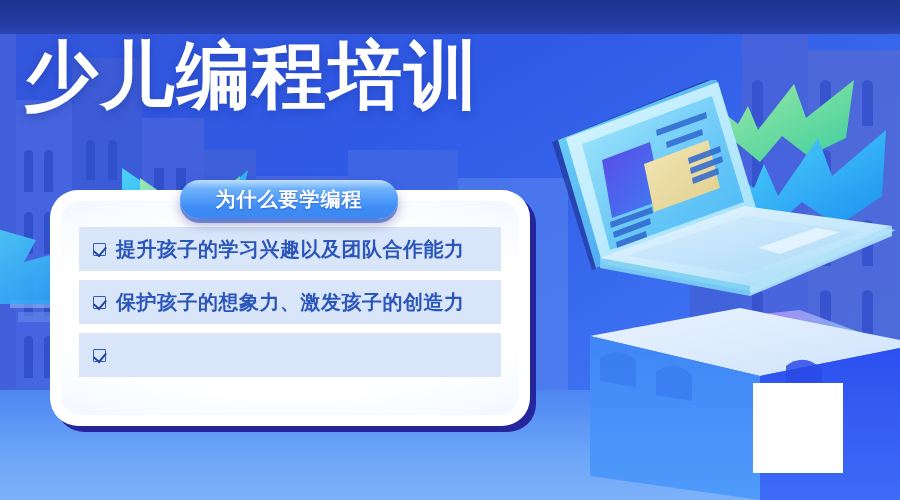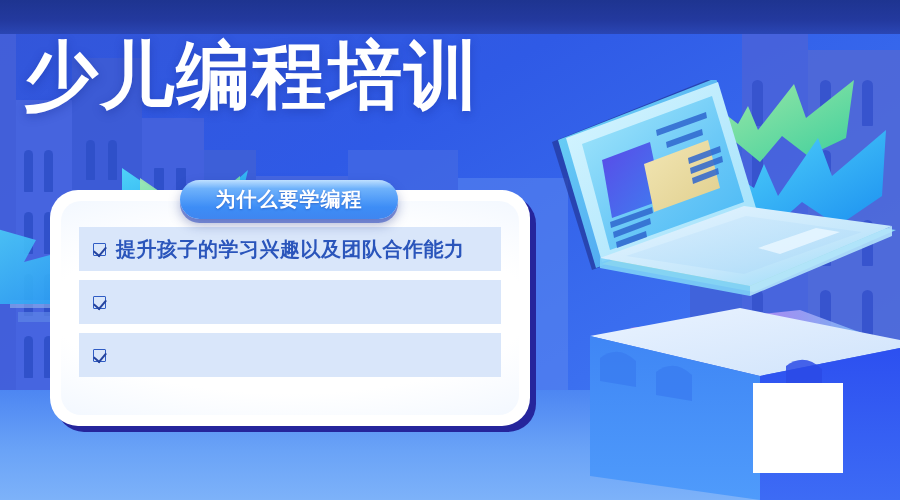--- a/index.html
+++ b/index.html
@@ -361,20 +361,21 @@
   <div class="card">
     <div class="card-inner">
 
       <div class="row">
         <span class="check"></span>
         <span class="row-text">提升孩子的学习兴趣以及团队合作能力</span>
       </div>
 
       <div class="row">
         <span class="check"></span>
+        <span class="row-text">保护孩子的想象力、激发孩子的创造力</span>
       </div>
 
       <div class="row">
         <span class="check"></span>
       </div>
 
     </div>
   </div>
 
 </div>

